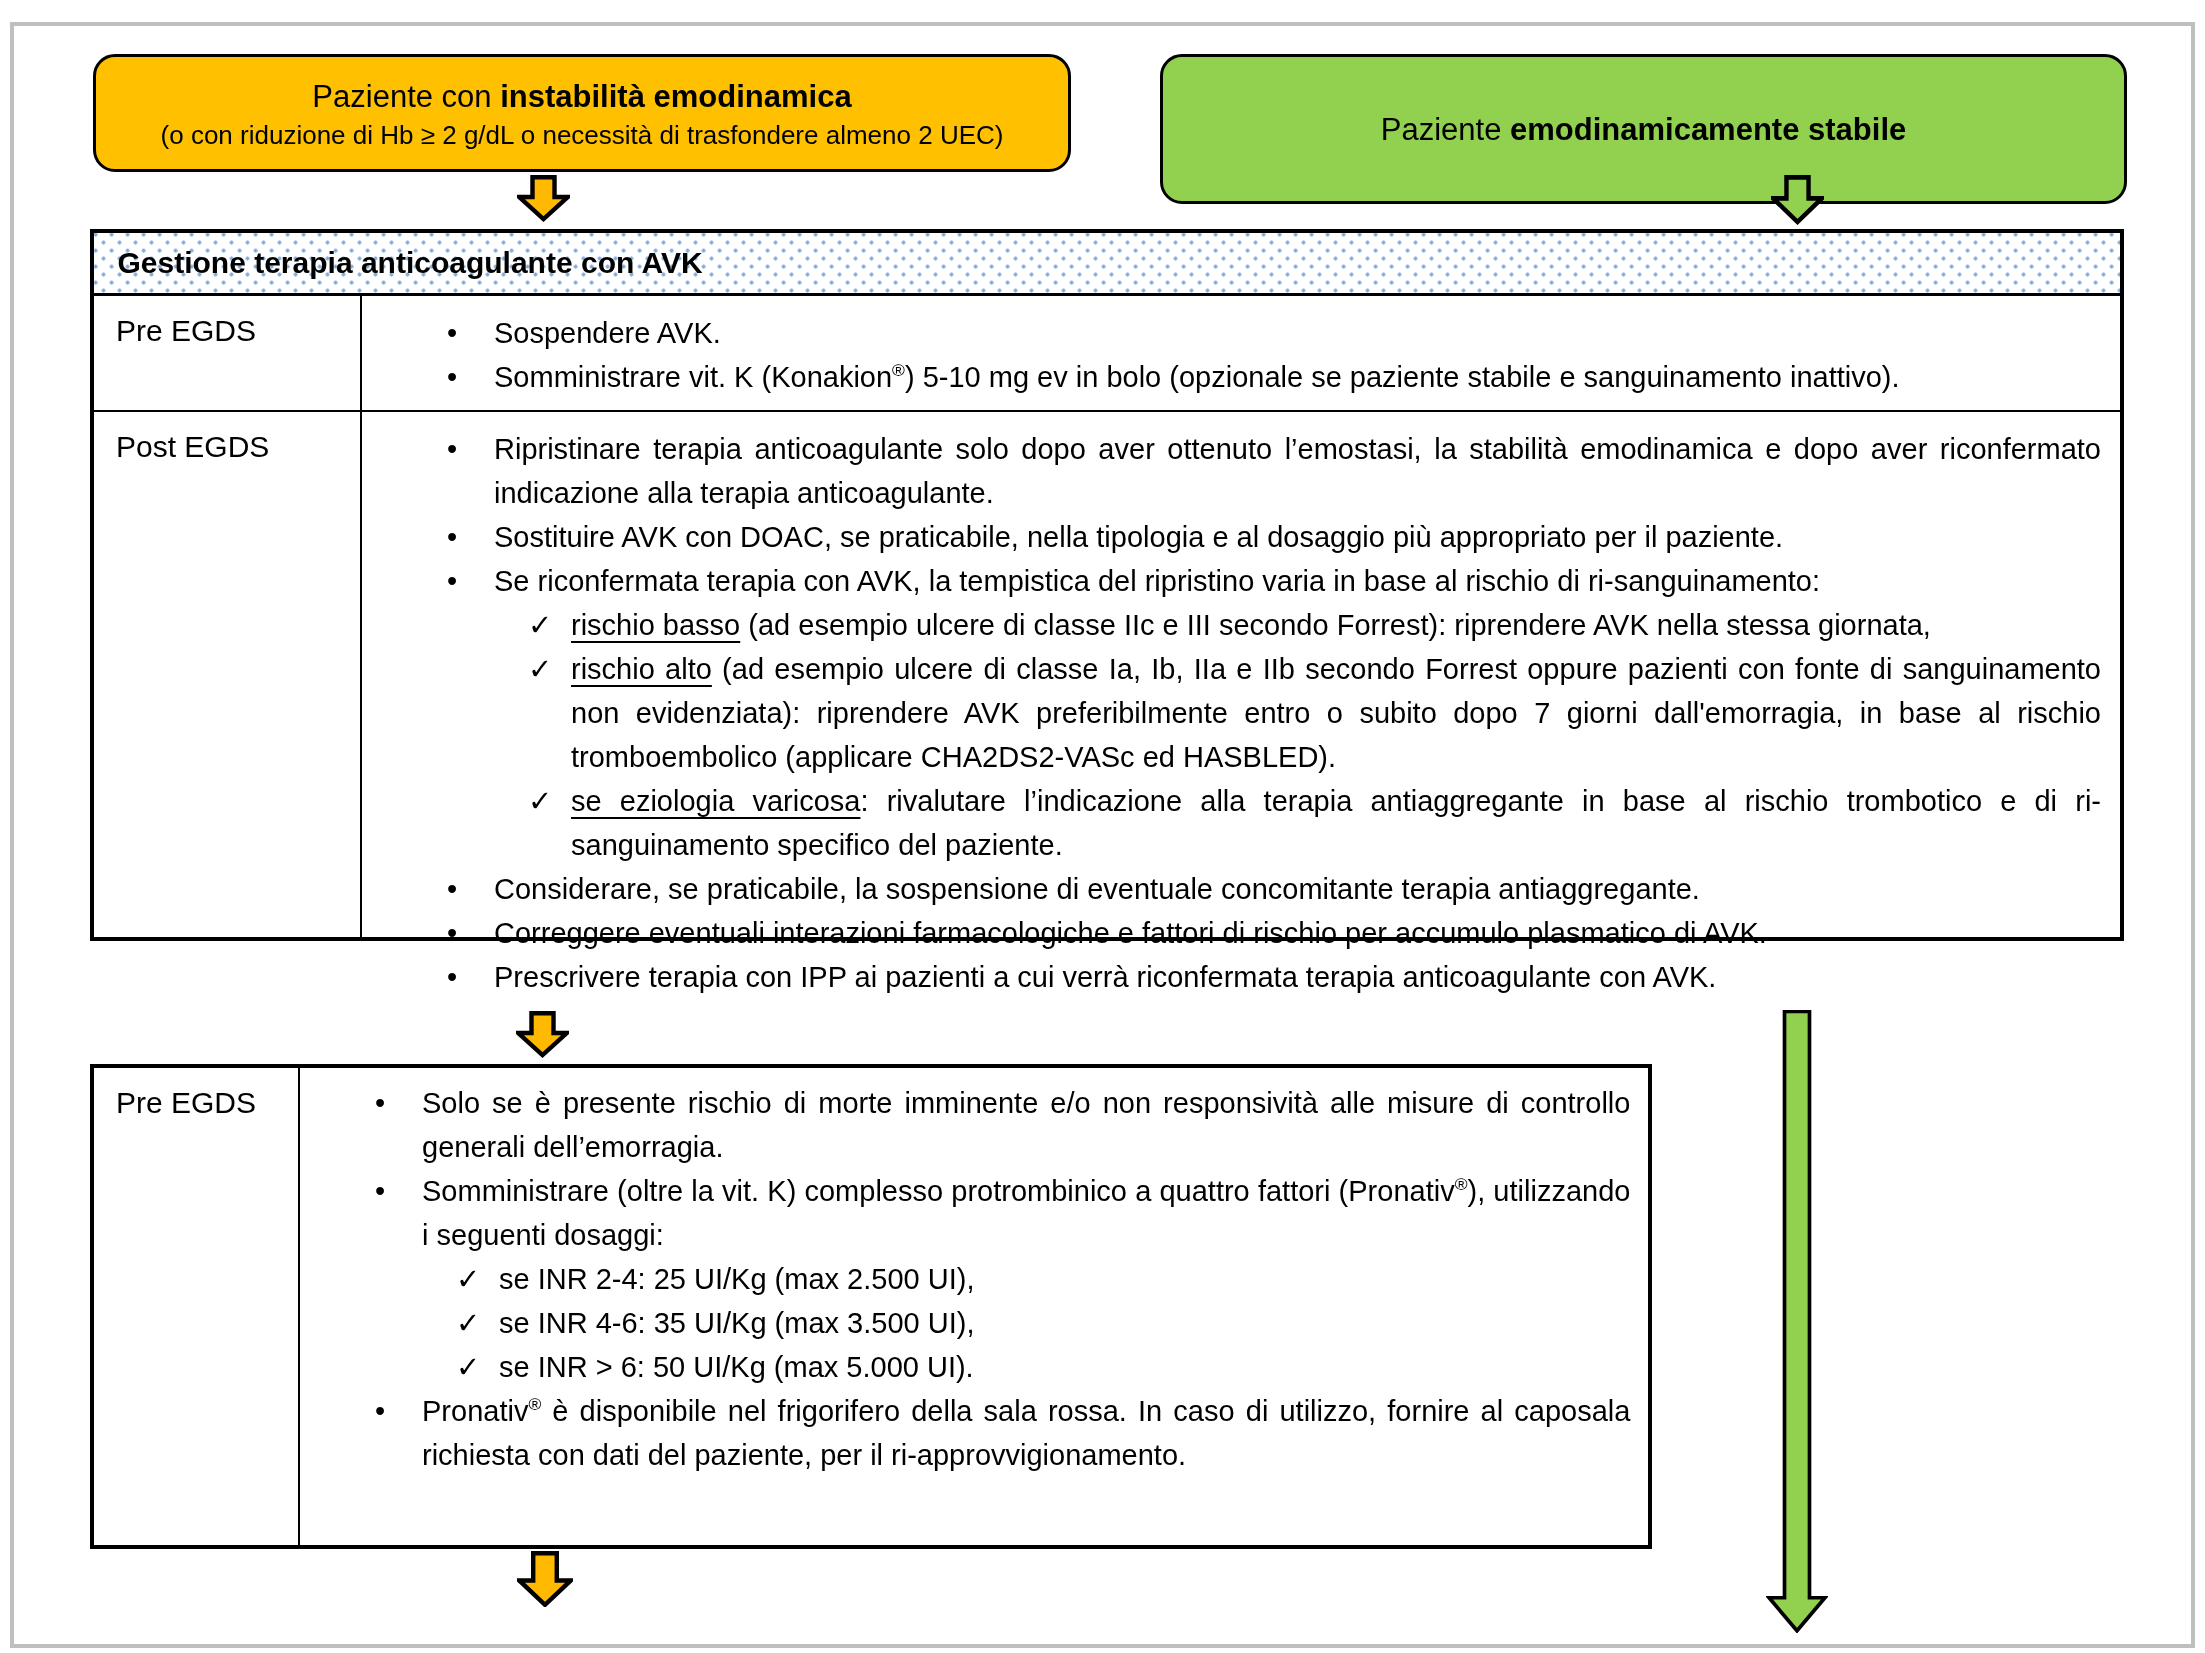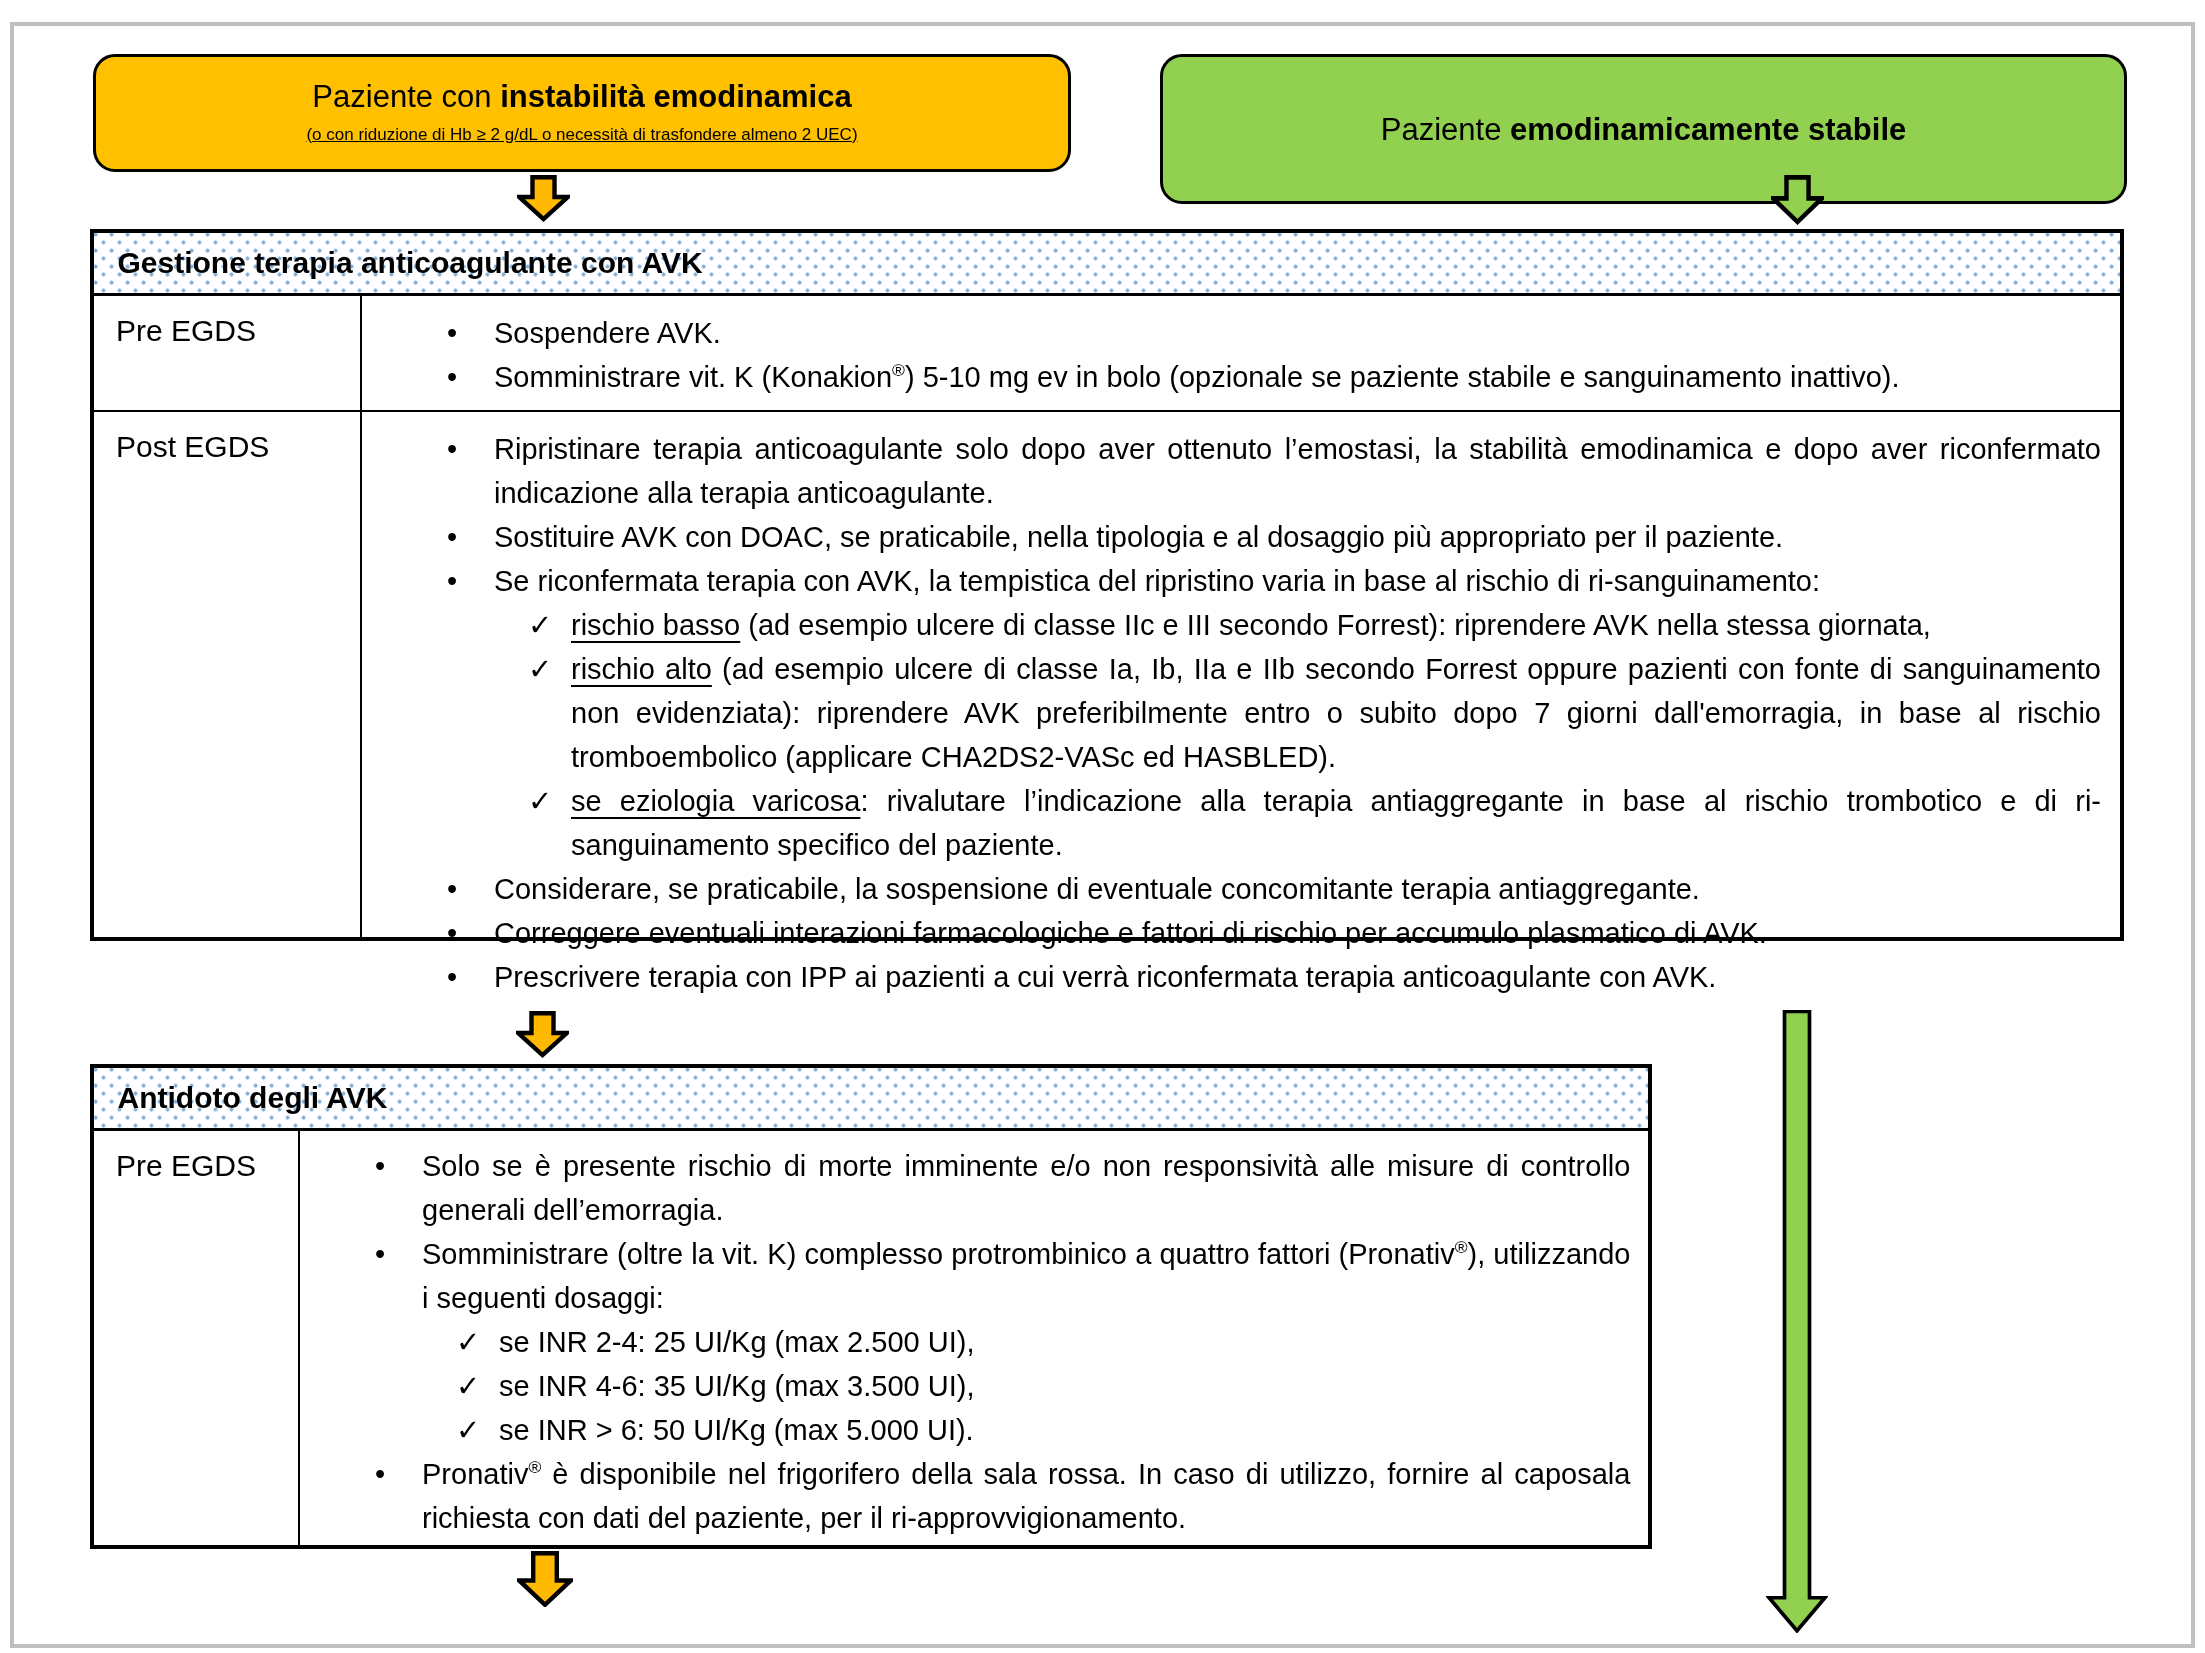--- a/index.html
+++ b/index.html
@@ -7,21 +7,21 @@
   #canvas{position:relative;width:2205px;height:1654px;background:#fff;padding-left:20px;}
 
   
   .pageframe{position:absolute;left:10.3px;top:22px;width:2185px;height:1626px;
              border:4.4px solid #bfbfbf;box-sizing:border-box;pointer-events:none;}
 
   
   .fbox{position:absolute;display:flex;flex-direction:column;align-items:center;justify-content:center;
         text-align:center;border:3.7px solid #000;border-radius:22px;box-sizing:border-box;padding:4.4px 14.7px;}
   .fbox-title{font-size:31px;line-height:43px;}
-  .fbox-sub{font-size:17px;line-height:34px;text-decoration:underline;}
+  .fbox-sub{font-size:26px;line-height:34px;}
   #box-unstable{left:93px;top:54px;width:978px;height:118px;}
   #box-stable{left:1160px;top:54px;width:967px;height:150px;}
 
   
   .arr{position:absolute;}
 
   
   .tbl{position:absolute;display:flex;flex-direction:column;border:4.4px solid #000;box-sizing:border-box;background:#fff;}
   #table1{left:90px;top:229px;width:2034px;height:712px;}
   #table2{left:90px;top:1064px;width:1562px;height:485px;}
@@ -143,23 +143,20 @@
             <div class="li lvl1">
               <span class="marker">•</span>
               <span class="itext"><span>Prescrivere terapia con IPP ai pazienti a cui verrà riconfermata terapia anticoagulante con AVK.</span></span>
             </div>
           </div>
       </div>
     </div>
   </div>
 
   <div class="tbl" id="table2">
-    <div class="thead dotted">
-      <span>Antidoto degli AVK</span>
-    </div>
     <div class="trow grow">
       <div class="tlabel">Pre EGDS</div>
       <div class="tcell">
         <div class="list">
             <div class="li lvl1">
               <span class="marker">•</span>
               <span class="itext"><span>Solo se è presente rischio di morte imminente e/o non responsività alle misure di controllo generali dell’emorragia.</span></span>
             </div>
             <div class="li lvl1">
               <span class="marker">•</span>

